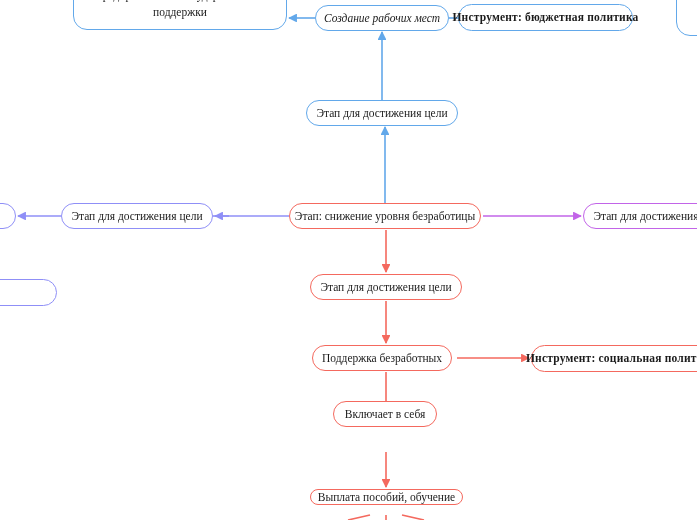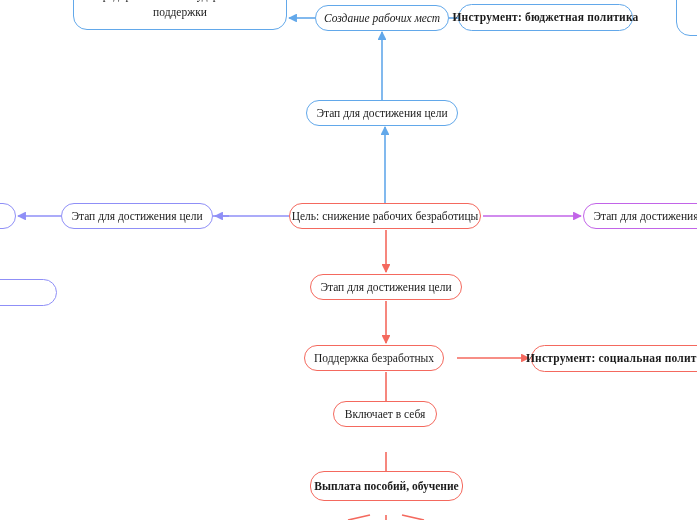--- a/index.html
+++ b/index.html
@@ -96,40 +96,40 @@
         <span>Создание рабочих мест</span>
       </div>
       <div class="node blue bold" style="left: 458px; top: 4px; width: 175px; height: 27px;">
         <span>Инструмент: бюджетная политика</span>
       </div>
       <div class="node blue wrap" style="left: 676px; top: -16px; width: 120px; height: 52px;"></div>
       <div class="node blue" style="left: 306px; top: 100px; width: 152px; height: 26px;">
         <span>Этап для достижения цели</span>
       </div>
       <div class="node red" style="left: 289px; top: 203px; width: 192px; height: 26px;">
-        <span>Цель: снижение рабочих безработицы</span>
+        <span>Этап: снижение уровня безработицы</span>
       </div>
       <div class="node purple" style="left: 61px; top: 203px; width: 152px; height: 26px;">
         <span>Этап для достижения цели</span>
       </div>
       <div class="node purple" style="left: -64px; top: 203px; width: 80px; height: 26px;"></div>
       <div class="node purple bold" style="left: -118px; top: 279px; width: 175px; height: 27px;"></div>
       <div class="node orchid" style="left: 583px; top: 203px; width: 152px; height: 26px;">
         <span>Этап для достижения цели</span>
       </div>
       <div class="node red" style="left: 310px; top: 274px; width: 152px; height: 26px;">
         <span>Этап для достижения цели</span>
       </div>
-      <div class="node red" style="left: 304px; top: 345px; width: 140px; height: 26px;">
+      <div class="node red" style="left: 312px; top: 345px; width: 140px; height: 26px;">
         <span>Поддержка безработных</span>
       </div>
       <div class="node red bold" style="left: 531px; top: 345px; width: 180px; height: 27px;">
         <span>Инструмент: социальная политика</span>
       </div>
       <div class="node red" style="left: 333px; top: 401px; width: 104px; height: 26px;">
         <span>Включает в себя</span>
       </div>
-      <div class="node red" style="left: 310px; top: 471px; width: 153px; height: 30px; font-weight: bold;">
+      <div class="node red" style="left: 310px; top: 489px; width: 153px; height: 16px;">
         <span>Выплата пособий, обучение</span>
       </div>
     </div>
 
 </div>
 
 </body></html>

